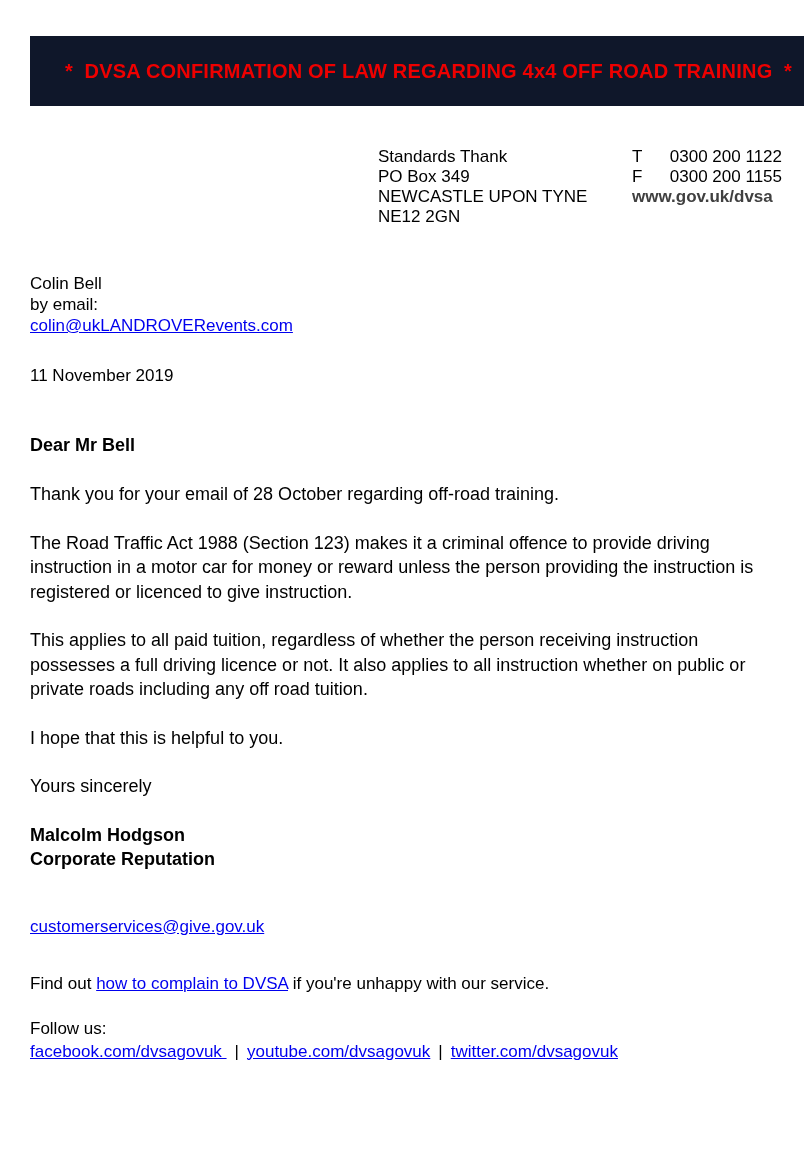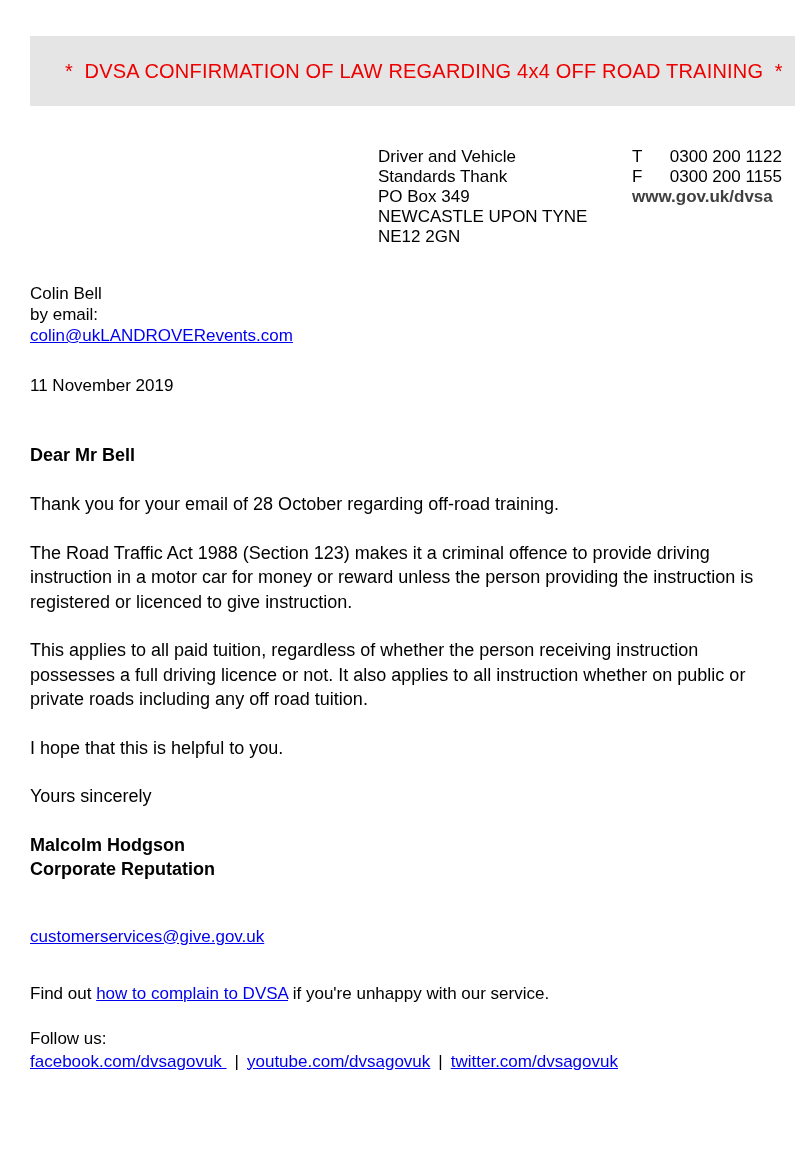--- a/index.html
+++ b/index.html
@@ -14,23 +14,23 @@
   .page {
     width: 812px;
     height: 1152px;
     padding: 0 30px;
     background: #ffffff;
   }
   
   .banner {
     margin: 36px auto 0;
     width: fit-content;
-    background: #e5e5e5;
+    background: #0f172a;
     color: #ee0000;
-    font-weight: normal;
+    font-weight: bold;
     font-size: 20px;
     line-height: 20px;
     padding: 5px 12px;
     white-space: pre;
     letter-spacing: 0.2px;
   }
   
   .header-row {
     display: flex;
     justify-content: space-between;
@@ -47,21 +47,21 @@
     line-height: 20px;
   }
   .contact-row { display: flex; justify-content: space-between; }
   .website-link {
     color: #404040;
     font-weight: bold;
     text-decoration: none;
     display: inline-block;
   }
   
-  .recipient { margin-top: 36px; font-size: 17px; line-height: 21px; }
+  .recipient { margin-top: 46px; font-size: 17px; line-height: 21px; }
   .date { margin-top: 29px; font-size: 17px; line-height: 21px; }
   .ref { margin-top: 22px; font-size: 17px; line-height: 21px; }
   a.link {
     color: #0000ee;
     text-decoration: underline;
     white-space: pre;
   }
   
   .salutation {
     margin-top: 47px;
@@ -92,21 +92,20 @@
 <body>
 
 <div class="page">
 
   <div class="banner">
     <span>*  DVSA CONFIRMATION OF LAW REGARDING 4x4 OFF ROAD TRAINING  *</span>
   </div>
 
   <div class="header-row">
     <div class="sender-address">
-      <div>Driver and Vehicle</div>
       <div>Standards Thank</div>
       <div>PO Box 349</div>
       <div>NEWCASTLE UPON TYNE</div>
       <div>NE12 2GN</div>
     </div>
     <div class="contact-block">
       <div class="contact-row">
         <span>T</span>
         <span>0300 200 1122</span>
       </div>

